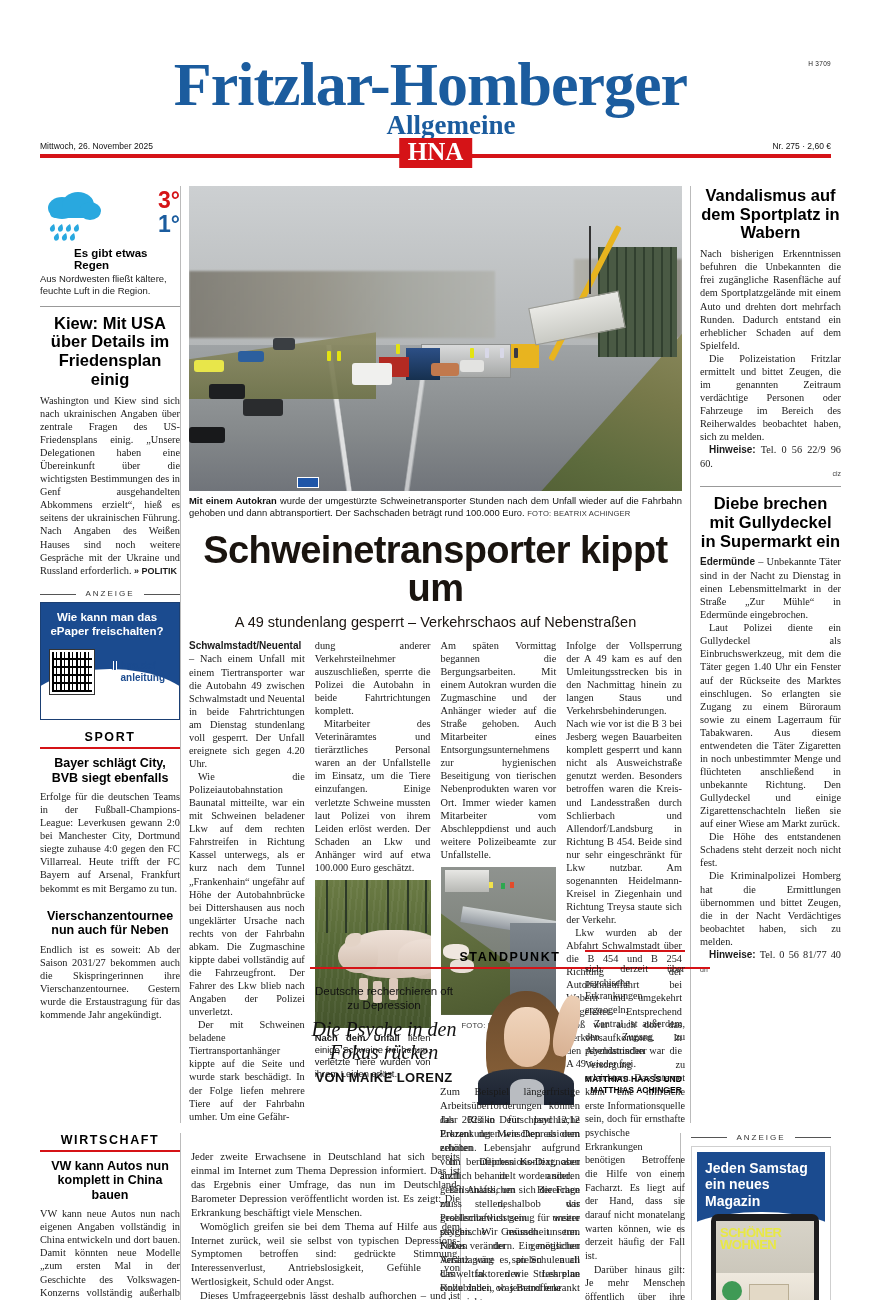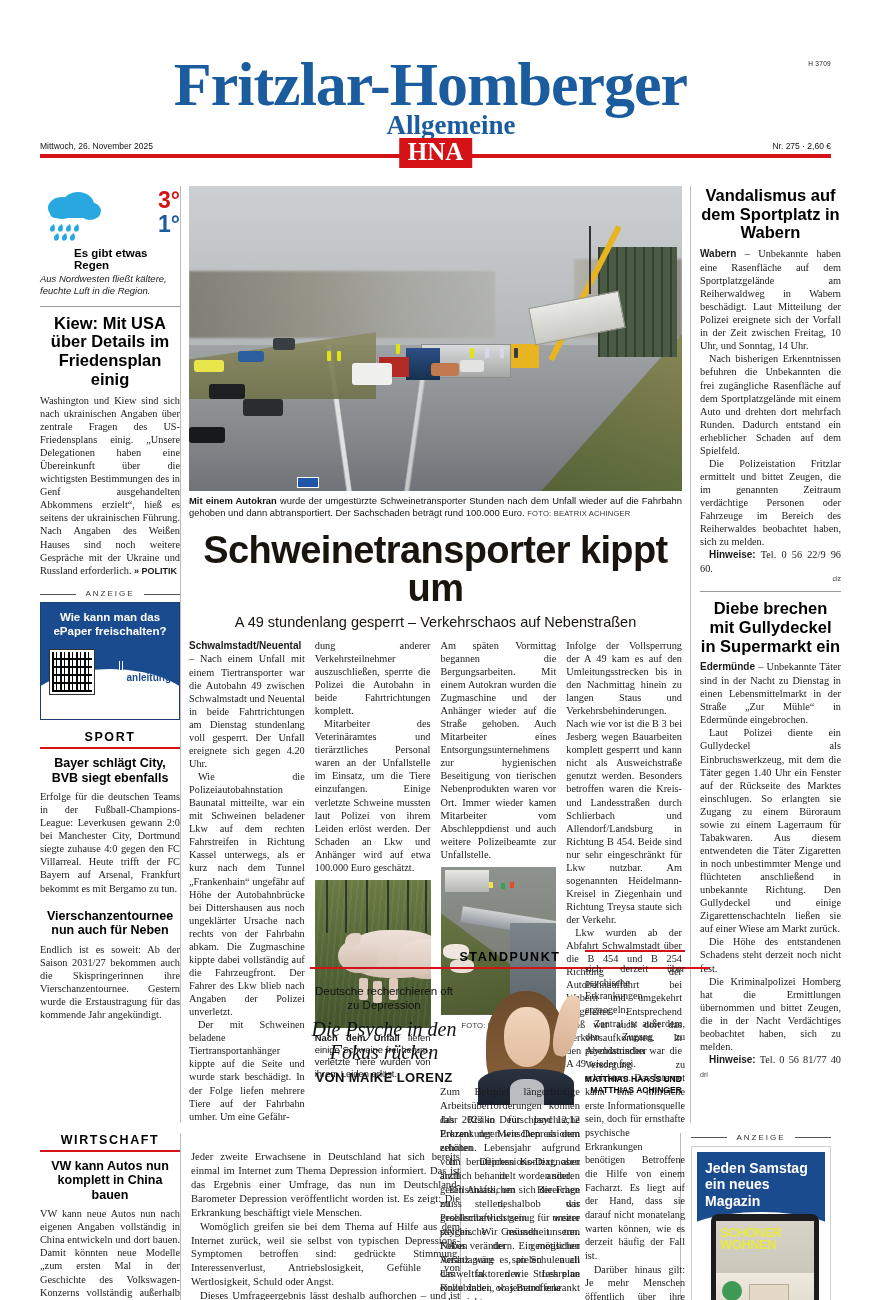--- a/index.html
+++ b/index.html
@@ -85,21 +85,21 @@
   .t-low {
     font-family: "Liberation Sans", sans-serif; font-weight: bold;
     font-size: 23px; color: #1b5c9e; line-height: 1.05;
   }
   .w-head {
     font-family: "Liberation Sans", sans-serif; font-weight: bold;
     font-size: 11.5px; color: #000; margin-top: 3px; padding-left: 34px;
   }
   .w-text {
     font-family: "Liberation Sans", sans-serif;
-    font-size: 9.5px; color: #222; line-height: 1.25; margin-top: 2px; font-style: italic;
+    font-size: 9.5px; color: #222; line-height: 1.25; margin-top: 2px;
   }
 
   
   .hl-sans-big {
     font-family: "Liberation Sans", sans-serif; font-weight: bold;
     font-size: 16.5px; line-height: 1.14; text-align: center; color: #000;
   }
   .hl-sans-mid {
     font-family: "Liberation Sans", sans-serif; font-weight: bold;
     font-size: 12.5px; line-height: 1.16; text-align: center; color: #000;
@@ -125,21 +125,21 @@
   .anzeige-label::before, .anzeige-label::after {
     content: ""; position: absolute; top: 50%; width: 26%;
     border-top: 1px solid #555;
   }
   .anzeige-label::before { left: 0; }
   .anzeige-label::after  { right: 0; }
 
   .ad-epaper {
     border: 1px solid #1b3f73;
     background: #1b4b8f;
-    padding: 7px 8px 8px 8px;
+    padding: 7px 14px 8px 8px;
     position: relative;
     overflow: hidden;
     height: 118px;
   }
   .ad-epaper-head {
     font-family: "Liberation Sans", sans-serif; font-weight: bold;
     color: #fff; font-size: 11.5px; line-height: 1.25; text-align: center;
     position: relative; z-index: 2;
   }
   .ad-wave {
@@ -559,21 +559,20 @@
           </div>
           <div class="ref" style="text-align:right; margin-top:4px; font-size:8.6px; line-height:1.3;">MATTHIAS HAASS UND MATTHIAS ACHINGER</div>
         </div>
       </div>
     </div>
 
     <div class="col-right vrule" style="padding-left:9px;">
 
       <div class="hl-sans-big" style="margin-bottom:5px;">Vandalismus auf dem Sportplatz in Wabern</div>
       <div class="body-text indent">
-        <p><b class="ref" style="font-size:10px">Wabern</b><span> – Unbekannte haben eine Rasenfläche auf dem Sportplatzgelände am Reiherwaldweg in Wabern beschädigt. Laut Mitteilung der Polizei ereignete sich der Vorfall in der Zeit zwischen Freitag, 10 Uhr, und Sonntag, 14 Uhr.</span></p>
         <p>Nach bisherigen Erkenntnissen befuhren die Unbekannten die frei zugängliche Rasenfläche auf dem Sportplatzgelände mit einem Auto und drehten dort mehrfach Runden. Dadurch entstand ein erheblicher Schaden auf dem Spielfeld.</p>
         <p>Die Polizeistation Fritzlar ermittelt und bittet Zeugen, die im genannten Zeitraum verdächtige Personen oder Fahrzeuge im Bereich des Reiherwaldes beobachtet haben, sich zu melden.</p>
         <p style="text-indent:9px"><b class="ref" style="font-size:10px">Hinweise:</b><span> Tel. 0 56 22/9 96 60.</span></p>
       </div>
       <div style="text-align:right; font-family:'Liberation Sans',sans-serif; font-size:7px; color:#444;">ciz</div>
 
       <div class="hrule-thin"></div>
 
       <div class="hl-sans-big" style="margin-bottom:5px;">Diebe brechen mit Gullydeckel in Supermarkt ein</div>
       <div class="body-text indent">

